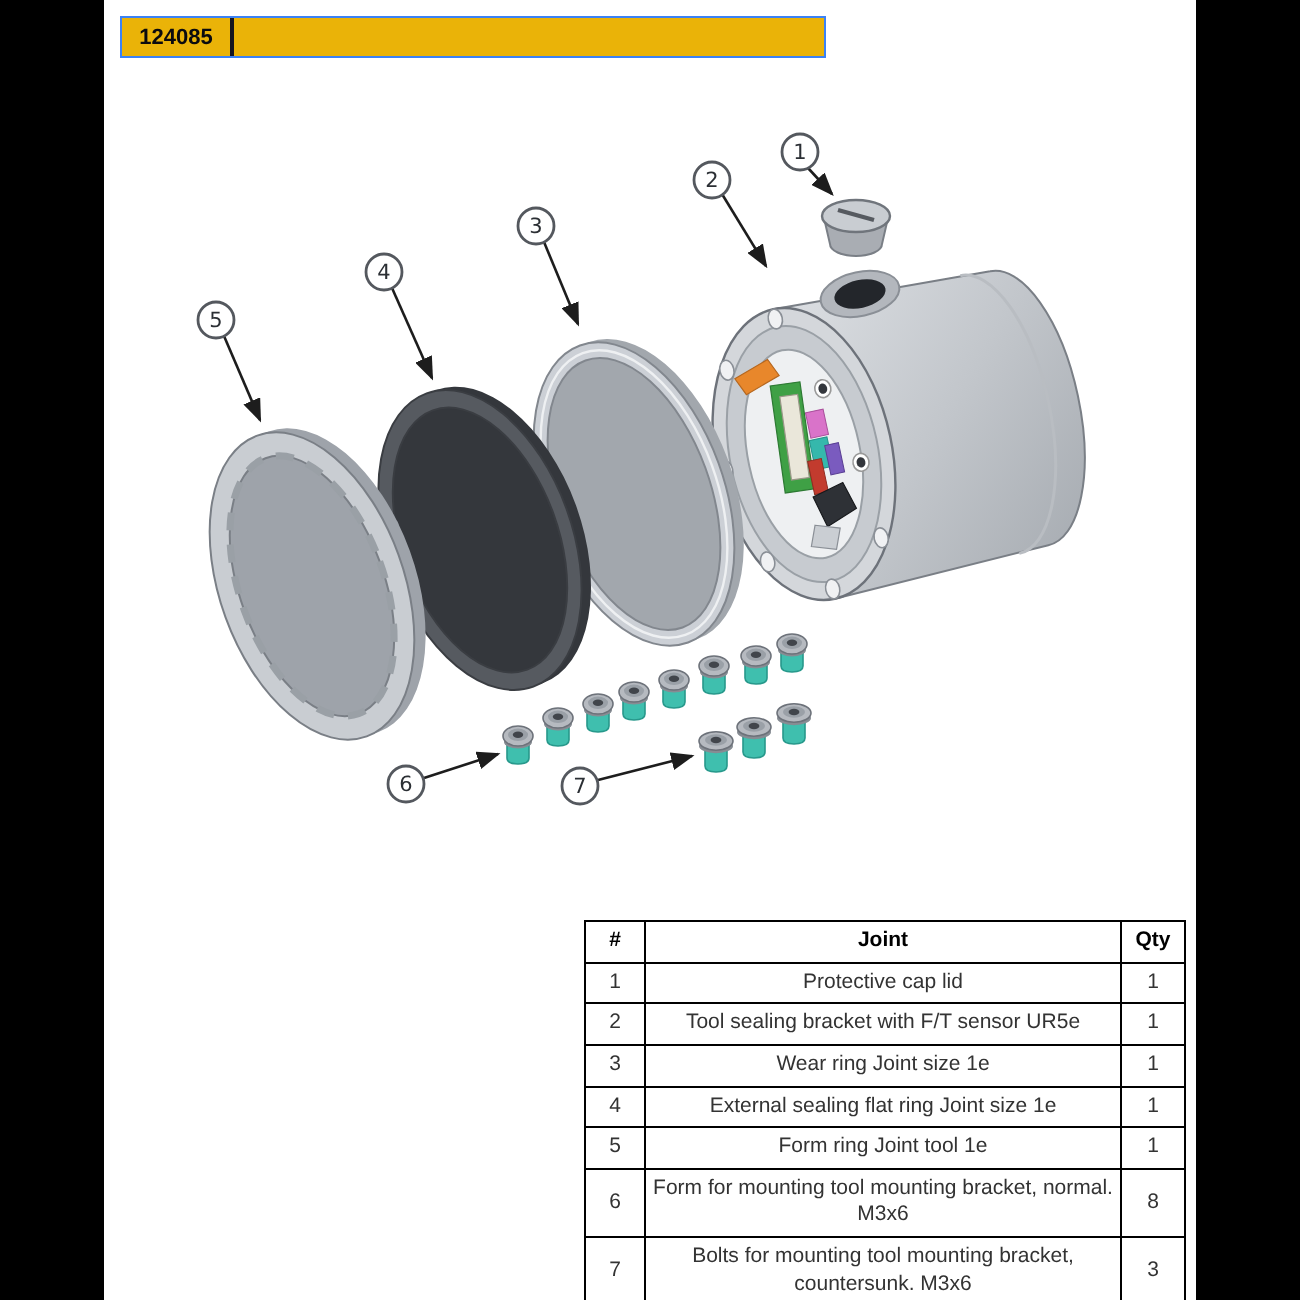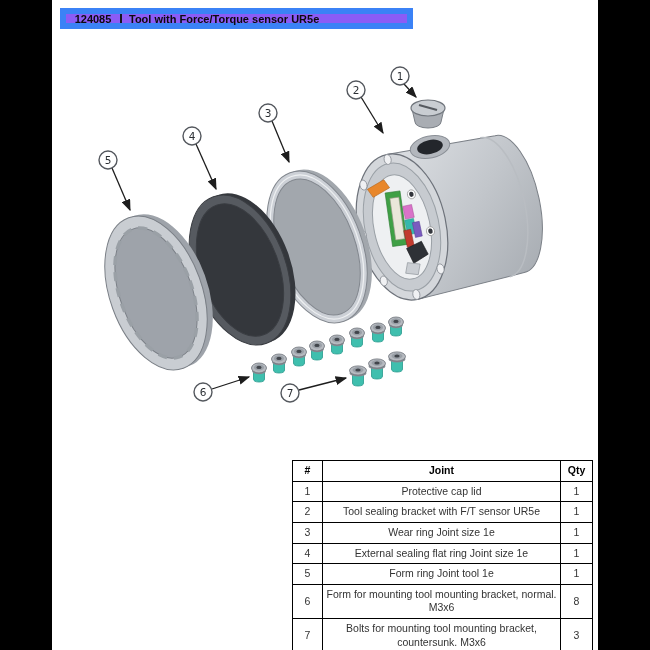--- a/index.html
+++ b/index.html
@@ -6,21 +6,21 @@
   body{
     width:650px;height:650px;position:relative;background:#000;
     font-family:"Liberation Sans","DejaVu Sans",sans-serif;overflow:hidden;
   }
   .paper{
     position:absolute;left:52px;top:0;width:546px;height:650px;background:#ffffff;
   }
   
   .doc-header{
     position:absolute;left:8px;top:8px;width:353px;height:21px;
-    display:flex;background:#8b5cf6;border:6px solid #3b82f6;box-sizing:border-box;
+    display:flex;background:#eab308;border:1px solid #3b82f6;box-sizing:border-box;
     font-weight:bold;font-size:11px;color:#0b0b0f;
   }
   .doc-header .pn{
     width:56px;border-right:2px solid #16161f;display:flex;
     align-items:center;justify-content:center;box-sizing:border-box;
   }
   .doc-header .ttl{flex:1;display:flex;align-items:center;padding-left:7px;box-sizing:border-box;}
 
   
   .diagram{position:absolute;left:0;top:30px;}
@@ -43,21 +43,20 @@
   }
   .parts-table th{font-weight:bold;color:#000;}
 </style>
 </head>
 <body>
 
 <div class="paper">
 
   <div class="doc-header">
     <div class="pn">124085</div>
-    <div class="ttl">Tool with Force/Torque sensor UR5e</div>
   </div>
 
   <svg class="diagram" width="546" height="430" viewBox="0 30 546 430">
     <defs>
       <marker id="arrow" markerWidth="9" markerHeight="7" refX="8" refY="3.5" orient="auto">
         <path d="M0,0 L9,3.5 L0,7 Z" fill="#1d1d1d"></path>
       </marker>
       <linearGradient id="bodyGrad" x1="0" y1="0" x2="1" y2="1">
         <stop offset="0" stop-color="#dcdfe3"></stop>
         <stop offset="0.5" stop-color="#c2c6cb"></stop>

